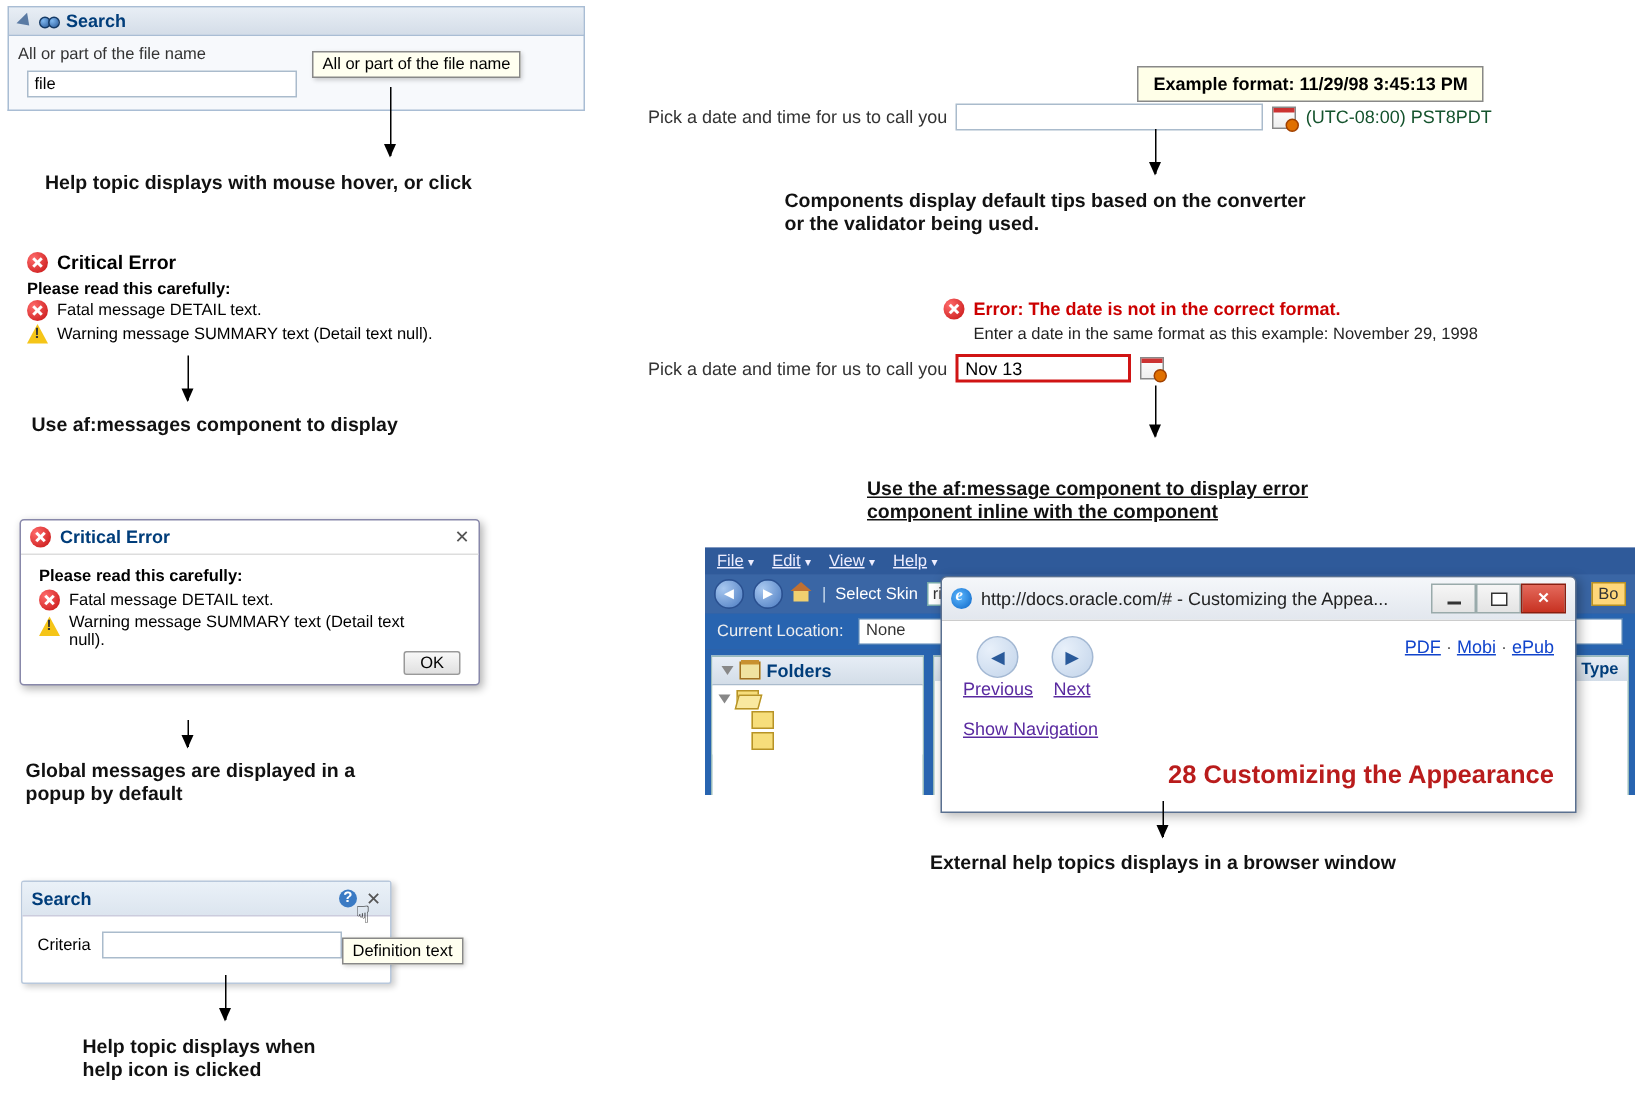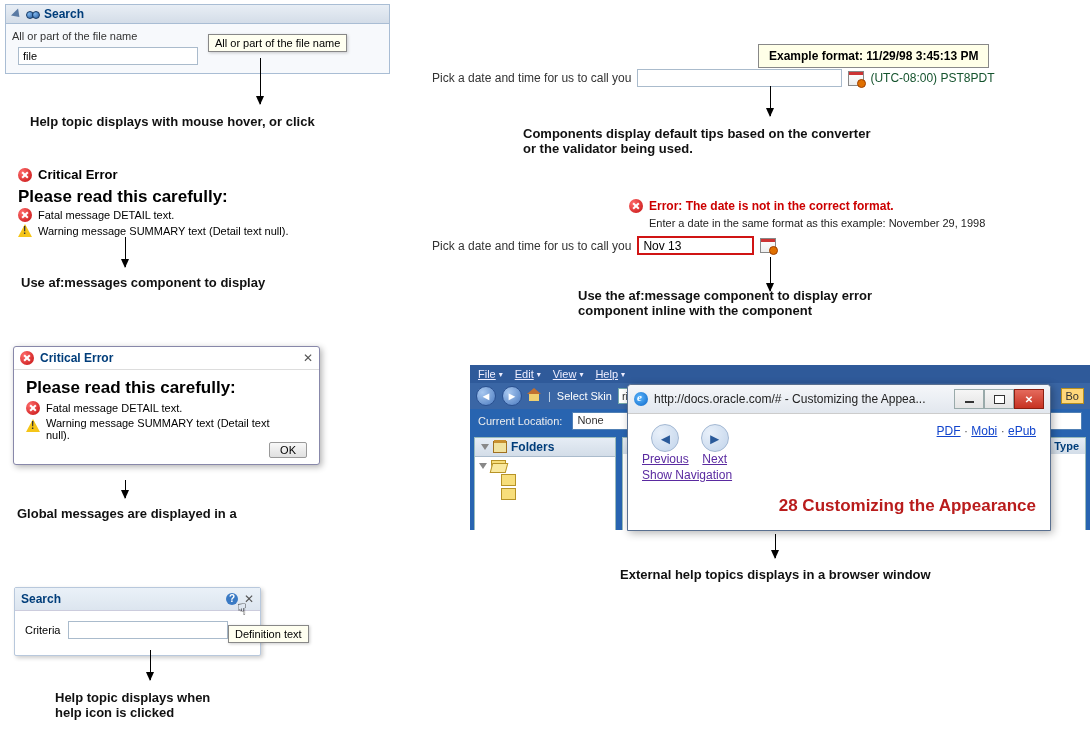--- a/index.html
+++ b/index.html
@@ -93,21 +93,21 @@
     border-left:7px solid transparent; border-right:7px solid transparent;
     border-bottom:13px solid #f5c518; vertical-align:middle;
   }
   .warn-icon::after {
     content:'!'; position:absolute; left:-2px; top:1px; font-size:10px;
     font-weight:bold; color:#333;
   }
   .msg-heading {
     font-weight: bold; font-size: 13px; color:#000;
   }
-  .msg-sub { font-weight:bold; font-size:17px; }
+  .msg-sub { font-weight:bold; font-size:11px; }
   .msg-line { display:flex; align-items:center; gap:6px; padding:1px 0;}
   
   .dialog {
     border: 1px solid #88a;
     background: white;
     box-shadow: 2px 2px 6px rgba(0,0,0,.3);
     border-radius: 3px;
     position: relative;
   }
   .dialog-header {
@@ -358,20 +358,21 @@
     <div style="text-align:right; ">
       <button class="ok-btn">OK</button>
     </div>
   </div>
 </div>
 <div class="panel" style="left:125px; top:480px;">
   <div class="arrow-down" style="height:18px;"></div>
 </div>
 <div class="panel caption" style="left:17px; top:506px;">
   <div>Global messages are displayed in a</div>
+  <div>popup by default</div>
 </div>
 
 <div class="panel def-search" style="left:14px; top:587px; width:245px;">
   <div class="def-header">
     <span style="color:#003d7a;font-weight:bold;font-size:12px;">Search</span>
     <span style="display:flex;align-items:center;gap:6px;">
       <span class="help-icon">?</span>
       <span class="close-x">✕</span>
     </span>
   </div>
@@ -413,21 +414,21 @@
   <div style="margin:4px 0 0 20px; font-size:11px; color:#222;">Enter a date in the same format as this example: November 29, 1998</div>
 </div>
 <div class="panel date-row" style="left:432px; top:236px;">
   <span class="date-label">Pick a date and time for us to call you</span>
   <input class="error-input" value="Nov 13" style="">
   <span class="cal-icon"></span>
 </div>
 <div class="panel" style="left:770px; top:257px;">
   <div class="arrow-down" style="height:34px;"></div>
 </div>
-<div class="panel caption" style="left:578px; top:288px;">
+<div class="panel caption" style="left:578px; top:318px;text-decoration:underline;">
   <div>Use the af:message component to display error</div>
   <div>component inline with the component</div>
 </div>
 
 <div class="panel app-frame" style="left:470px; top:365px; width:620px; height:165px; overflow:hidden;">
   <div class="menu-bar">
     <span class="menu-item">
         <span class="ul">File</span>
         <span class="menu-arrow">▾</span>
       </span>
@@ -502,21 +503,21 @@
         <div style="display:flex; gap:12px;">
           <div style="text-align:center;">
             <div class="ie-nav-circle">◄</div>
             <div><a class="ie-link">Previous</a></div>
           </div>
           <div style="text-align:center;">
             <div class="ie-nav-circle">►</div>
             <div><a class="ie-link">Next</a></div>
           </div>
         </div>
-        <div style="margin-top:2px;"><a class="ie-link">Show Navigation</a></div>
+        <div style="margin-top:13px;"><a class="ie-link">Show Navigation</a></div>
       </div>
       <div style="margin-left:auto; font-size:12px;">
         <a class="ie-link blue">PDF</a>
         <span class="dot"> · </span>
         <a class="ie-link blue">Mobi</a>
         <span class="dot"> · </span>
         <a class="ie-link blue">ePub</a>
       </div>
     </div>
     <div class="page-heading">28 Customizing the Appearance</div>

